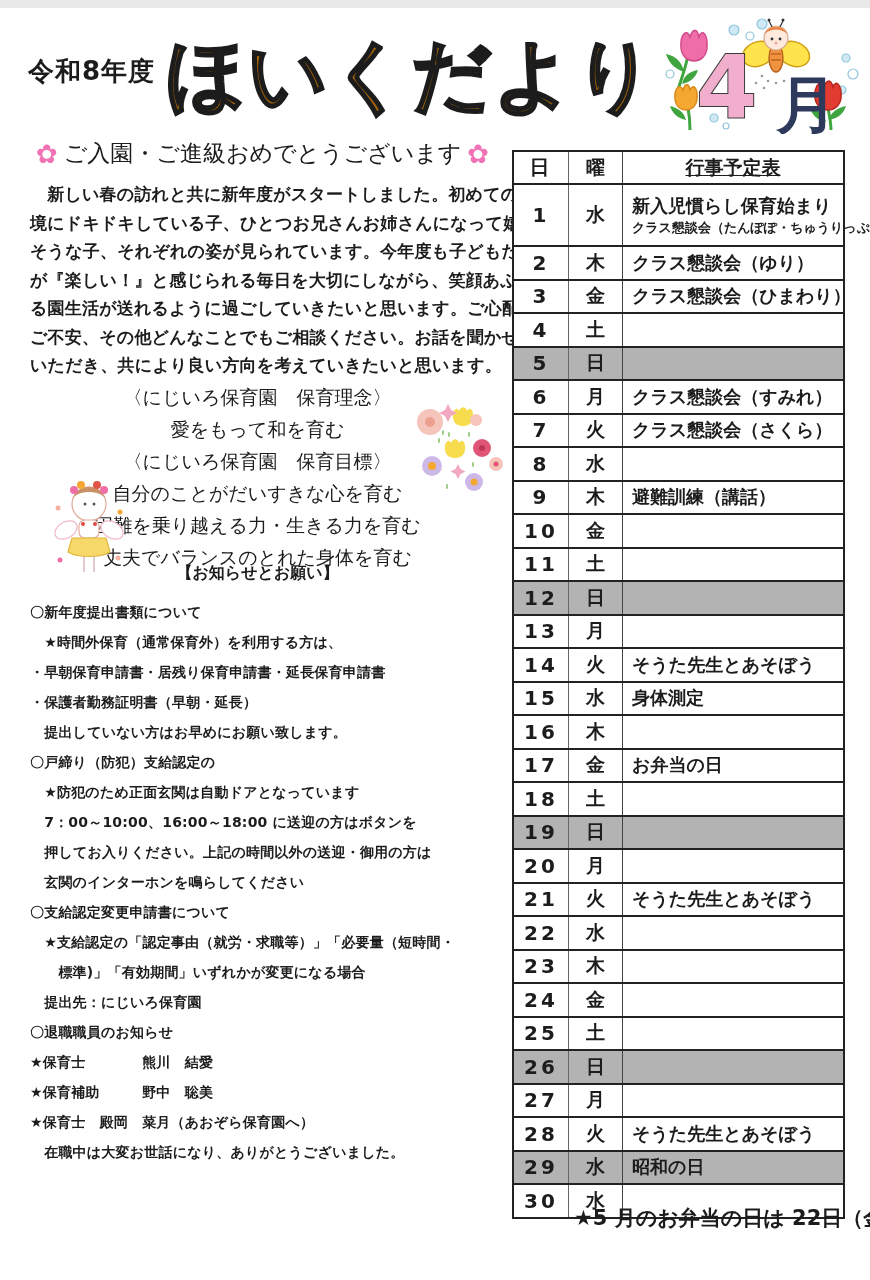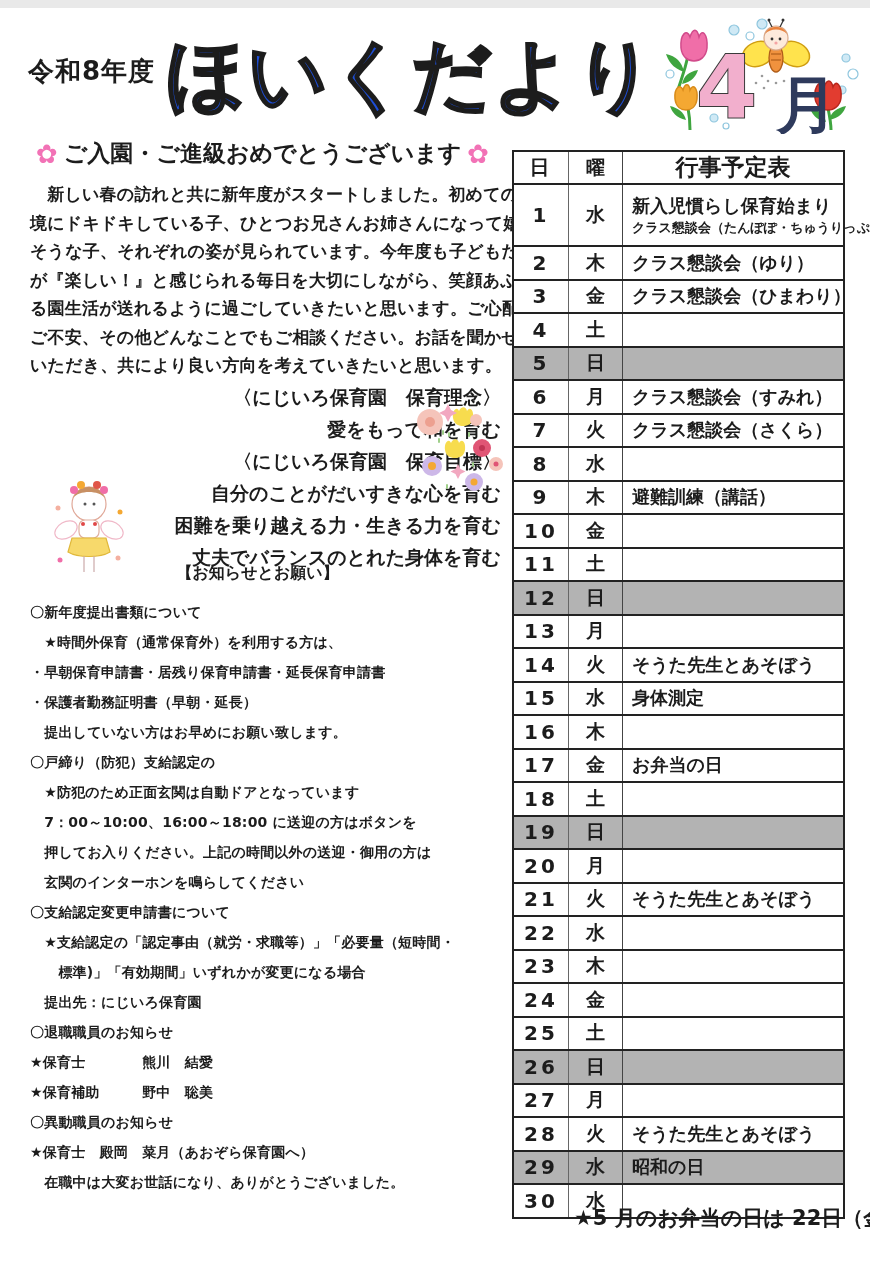--- a/index.html
+++ b/index.html
@@ -7,52 +7,52 @@
     position:relative; width:870px; height:1280px; background:#ffffff;
     margin:8px auto; overflow:hidden;
     font-family:"DejaVu Sans","Liberation Sans",sans-serif;
     color:#1c1c1c;
   }
   .abs{position:absolute;}
   
   .year-label{left:28px; top:46px; font-size:26px; font-weight:700; letter-spacing:1px;}
   .main-title{
     left:166px; top:16px; font-size:78px; font-weight:700; letter-spacing:2px;
-    color:#1d4ed8; -webkit-text-stroke:2.6px #1c1c1c; white-space:nowrap;
+    color:#a16207; -webkit-text-stroke:2.6px #1c1c1c; white-space:nowrap;
   }
   @supports not (-webkit-text-stroke: 1px black){ .main-title{color:#1c1c1c;} }
   
   .congrats{
     left:30px; top:130px; width:455px; text-align:center;
-    font-size:23px; font-weight:700; white-space:nowrap;
+    font-size:23px; font-weight:400; white-space:nowrap;
   }
   .blossom{color:#f272b6; font-size:26px; vertical-align:-2px; padding:0 6px;}
   .intro{left:30px; top:172px; width:456px; font-size:17px; font-weight:600; }
   .intro .pline{height:28.5px; line-height:28.5px; white-space:pre; letter-spacing:0.2px;}
-  .philosophy{left:46px; top:373px; width:455px; text-align:right; font-size:19px; font-weight:700;}
+  .philosophy{left:30px; top:373px; width:455px; text-align:center; font-size:19px; font-weight:400;}
   .philosophy .phline{height:32px; line-height:32px; white-space:pre;}
   .notice-title{left:30px; top:555px; width:455px; text-align:center; font-size:16px; font-weight:700;}
   .notices{left:30px; top:589px; width:470px; font-size:14px; font-weight:600;}
   .notices .nline{height:30px; line-height:30px; white-space:pre; letter-spacing:0.2px;}
   
   .cal{
     left:512px; top:142px; width:333px; border:2px solid #222; box-sizing:border-box;
     background:#fff;
   }
   .rows-host{display:contents;}
   .cal-row{display:flex; height:31.5px; border-top:2px solid #222; background:#fff;}
   .cal-row.tall{height:60px;}
   .cal-row.shaded{background:#b3b3b3;}
   .cal-head{display:flex; height:31px; border-top:none; font-weight:700;}
   .c-day{width:55px; flex:0 0 55px; display:flex; align-items:center; justify-content:center;
          font-size:20px; font-weight:700; letter-spacing:3px; border-right:1px solid #666; box-sizing:border-box;}
   .c-wd{width:54px; flex:0 0 54px; display:flex; align-items:center; justify-content:center;
         font-size:19px; font-weight:700; border-right:1px solid #444; box-sizing:border-box;}
   .c-ev{flex:1; display:flex; flex-direction:column; justify-content:center; padding-left:9px; box-sizing:border-box;}
-  .cal-head .c-ev{align-items:center; padding-left:0; font-size:23px;}
+  .cal-head .c-ev{align-items:center; padding-left:0; font-size:19px;text-decoration:underline;}
   .ev-main{font-size:18px; font-weight:700; line-height:22px; white-space:nowrap;}
   .ev-main:empty{display:none;}
   .ev-sub{font-size:13px; font-weight:700; line-height:16px; margin-top:3px; white-space:nowrap;}
   .ev-sub:empty{display:none;}
   .footnote{left:574px; top:1196px; font-size:21px; font-weight:700; white-space:nowrap;}
   svg{display:block;}
 </style>
 </head>
 <body>
 
@@ -221,21 +221,20 @@
       <div class="nline">　7：00～10:00、16:00～18:00 に送迎の方はボタンを</div>
       <div class="nline">　押してお入りください。上記の時間以外の送迎・御用の方は</div>
       <div class="nline">　玄関のインターホンを鳴らしてください</div>
       <div class="nline">〇支給認定変更申請書について</div>
       <div class="nline">　★支給認定の「認定事由（就労・求職等）」「必要量（短時間・</div>
       <div class="nline">　　標準)」「有効期間」いずれかが変更になる場合</div>
       <div class="nline">　提出先：にじいろ保育園</div>
       <div class="nline">〇退職職員のお知らせ</div>
       <div class="nline">★保育士　　　　熊川　結愛</div>
       <div class="nline">★保育補助　　　野中　聡美</div>
-      <div class="nline">〇異動職員のお知らせ</div>
       <div class="nline">★保育士　殿岡　菜月（あおぞら保育園へ）</div>
       <div class="nline">　在職中は大変お世話になり、ありがとうございました。</div>
     </div>
 
   <div class="abs cal">
     <div class="cal-row cal-head">
       <div class="c-day">日</div>
       <div class="c-wd">曜</div>
       <div class="c-ev">行事予定表</div>
     </div>

